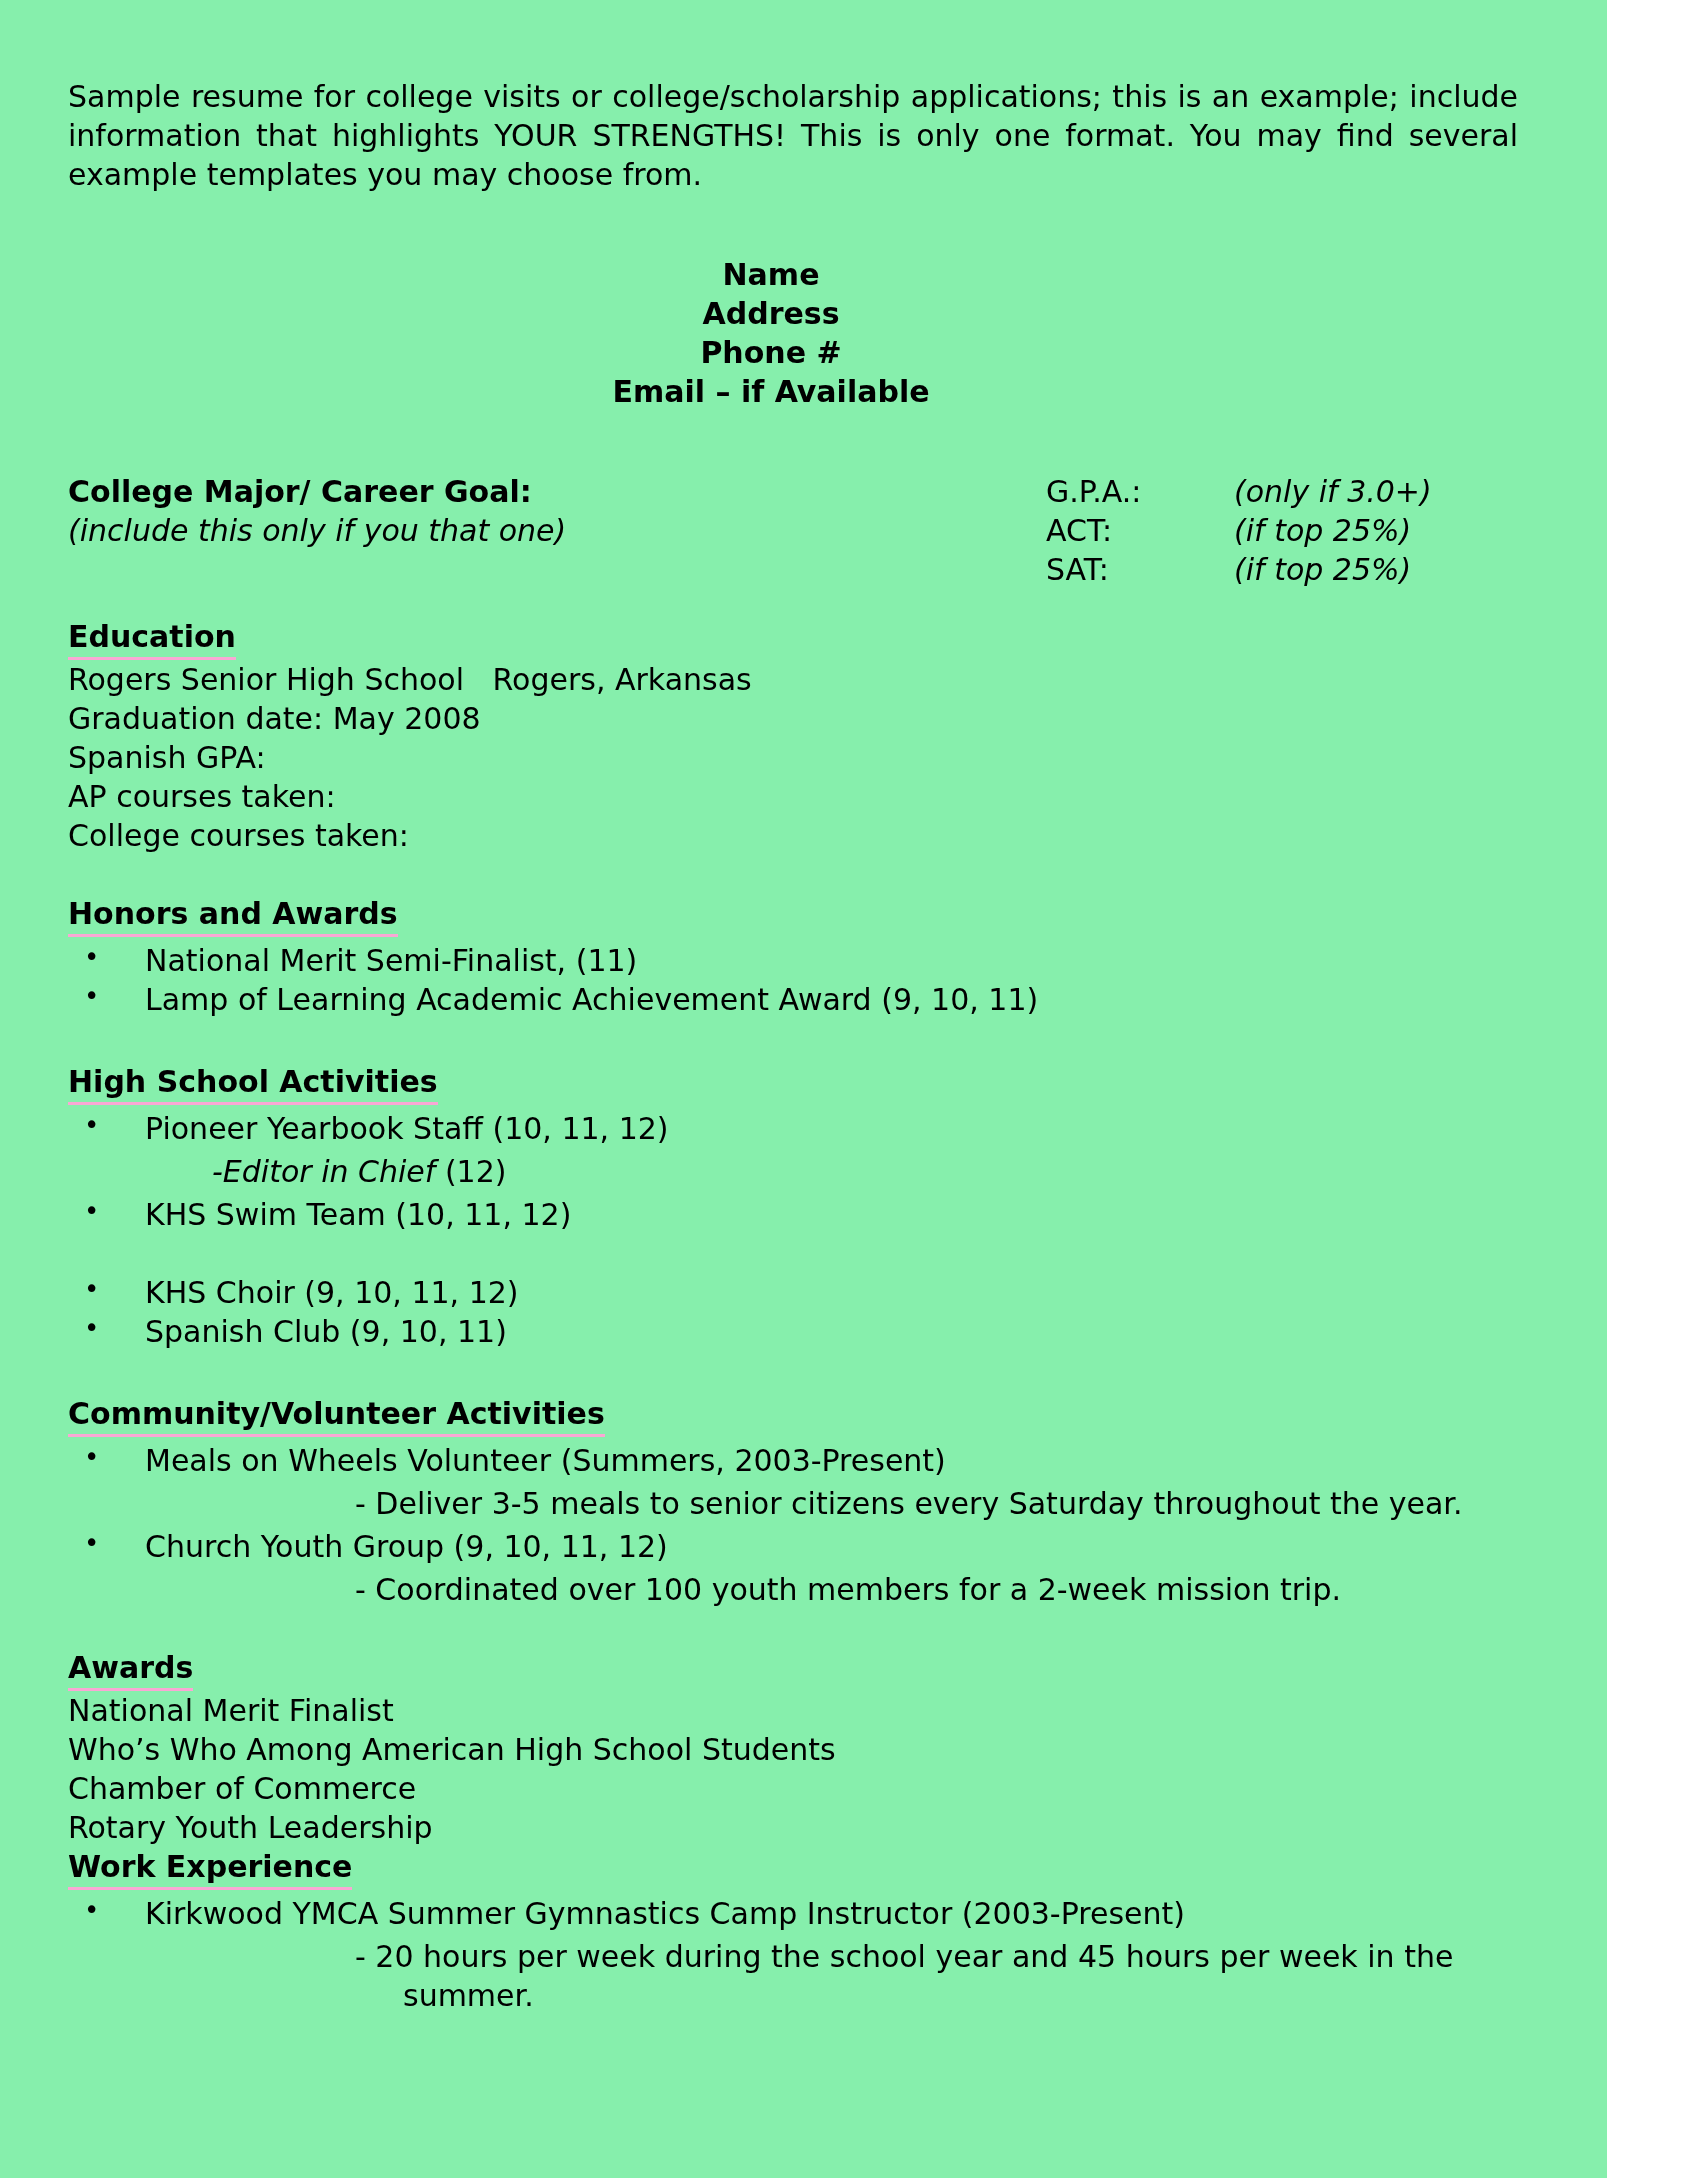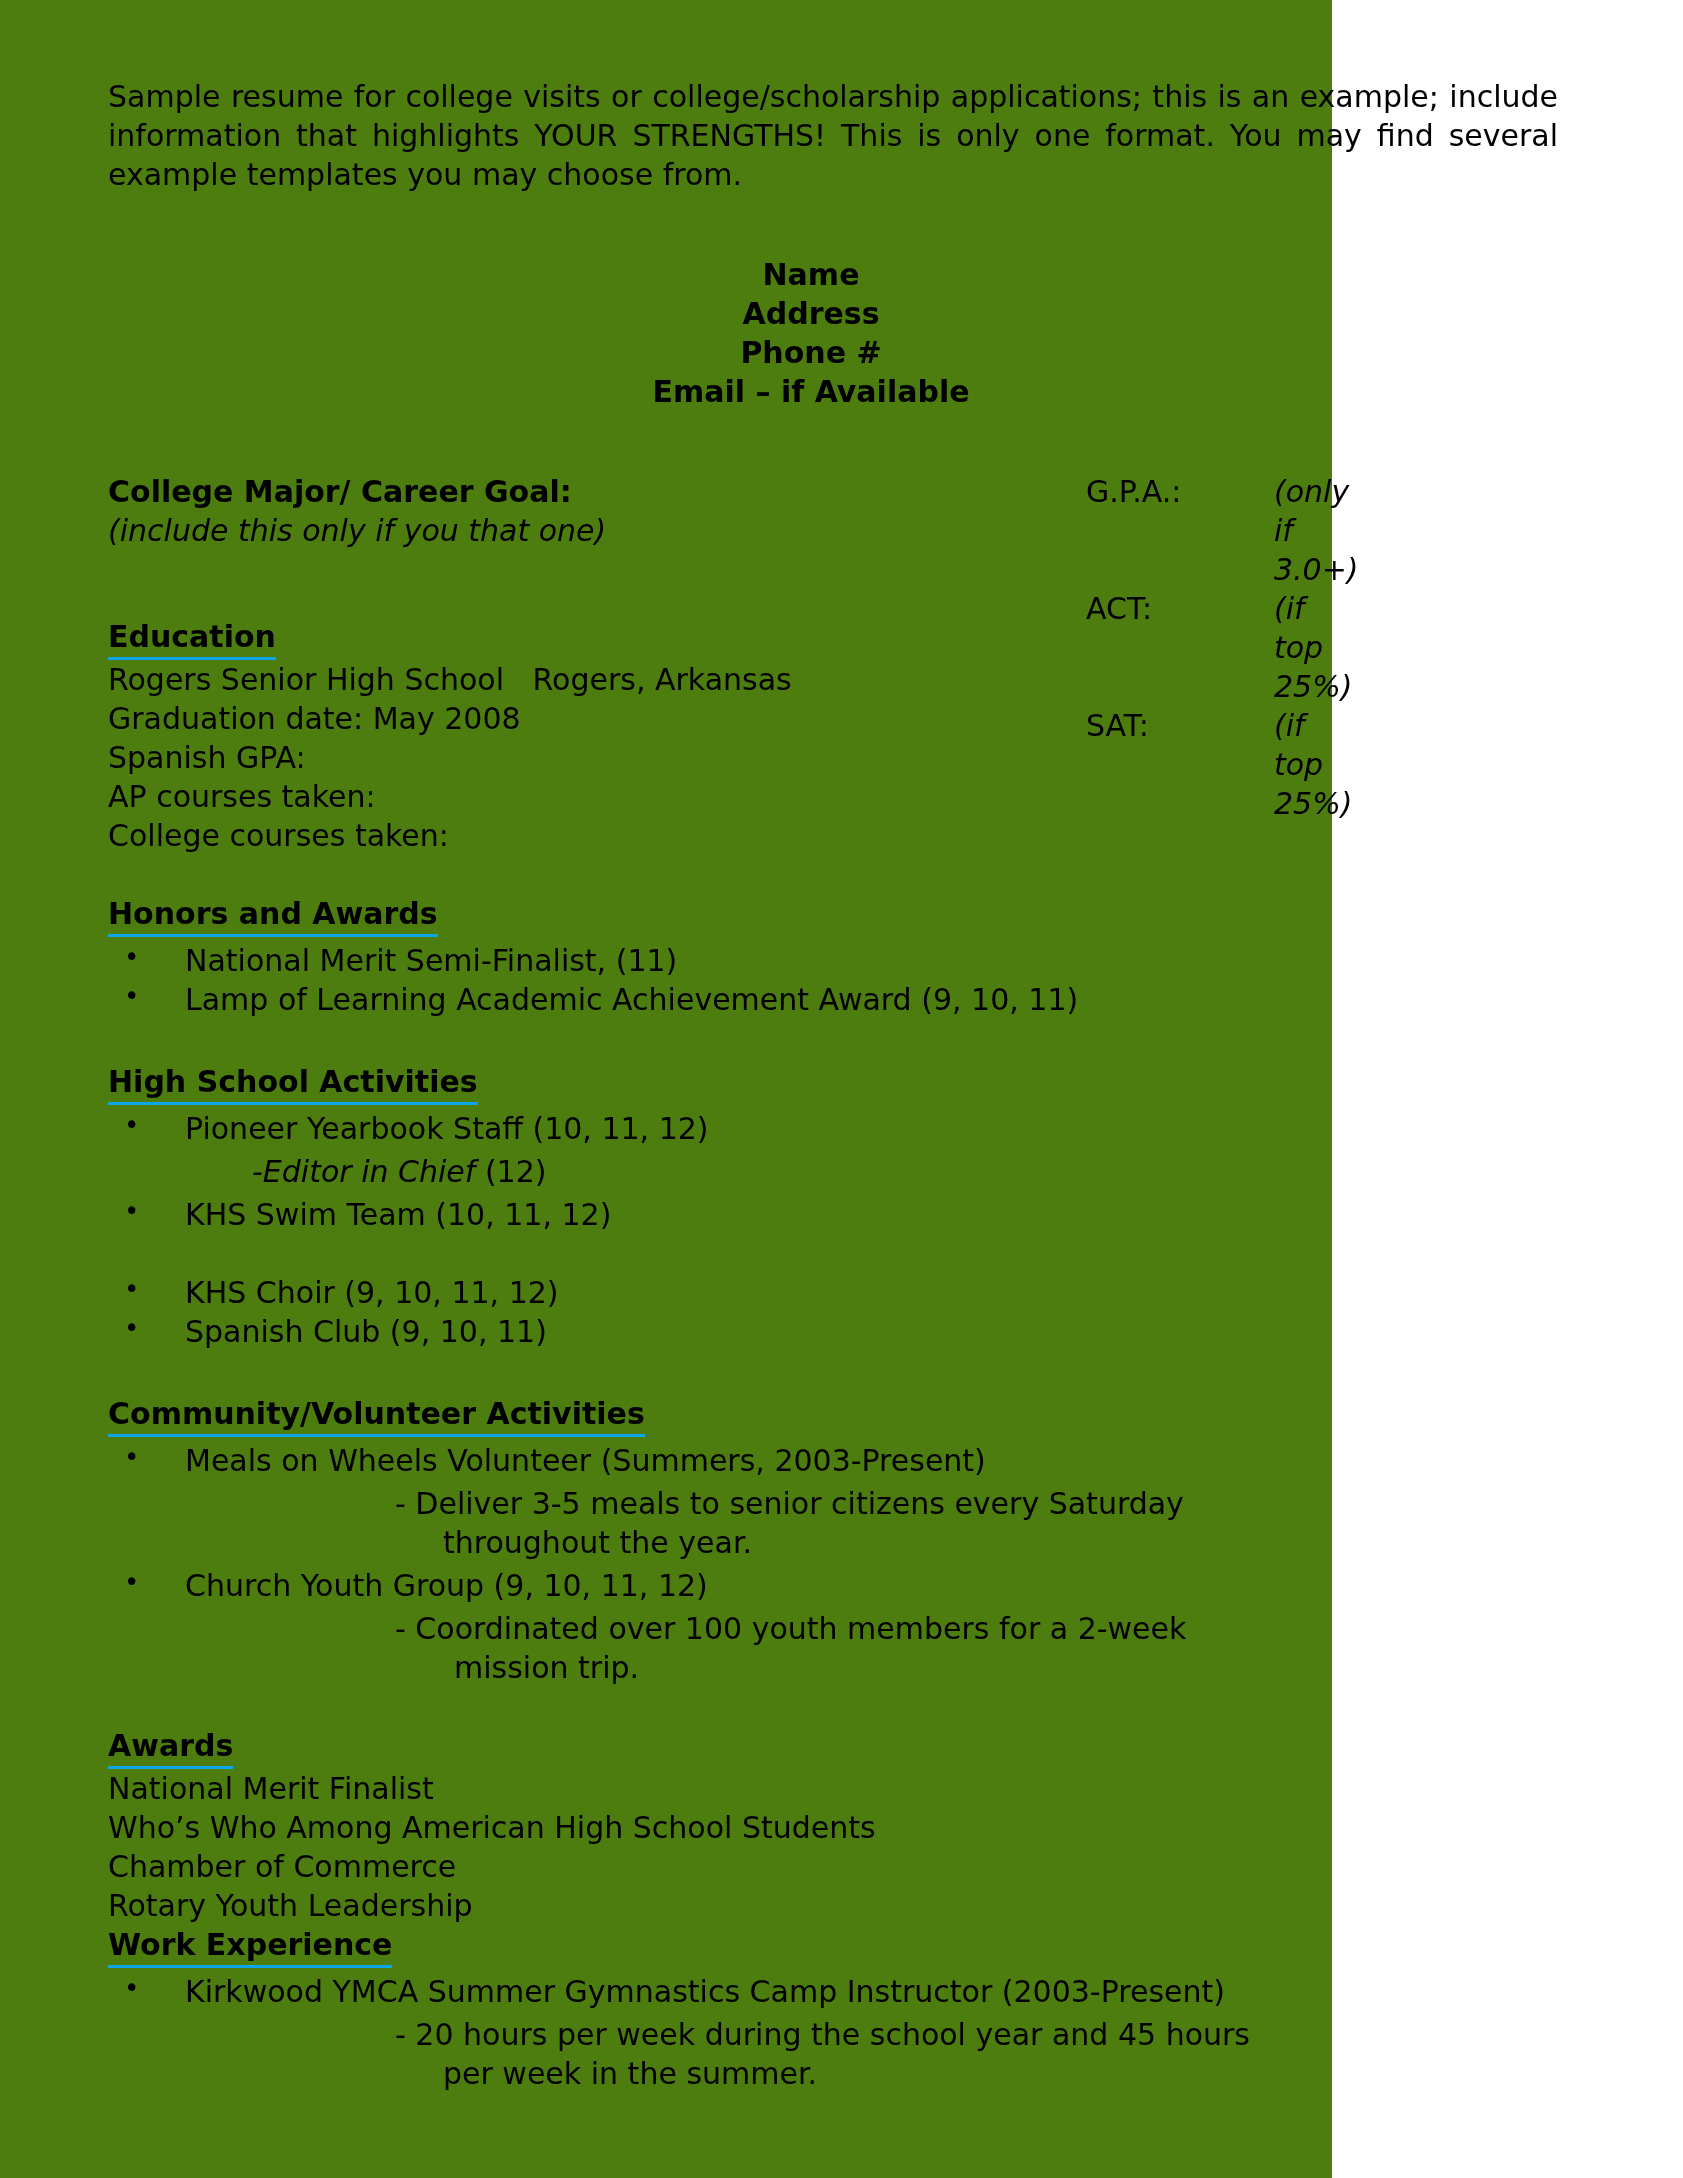--- a/index.html
+++ b/index.html
@@ -11,25 +11,25 @@
     width: 1683px;
     height: 2178px;
     font-family: "DejaVu Sans", sans-serif;
     color: #000000;
     position: relative;
     overflow: hidden;
   }
   .page {
     position: absolute;
     left: 0; top: 0;
-    width: 1332px;
+    width: 1607px;
     height: 2178px;
-    background: #4d7c0f;
+    background: #86efac;
     box-sizing: border-box;
-    padding: 77px 79px 0 108px;
+    padding: 77px 79px 0 68px;
   }
 
   .intro {
     font-size: 30px;
     line-height: 1.30;
     text-align: justify;
     width: 1450px;
     margin: 0 0 0 0;
   }
 
@@ -71,21 +71,21 @@
   .section { margin-top: 0; }
   .section-gap { height: 34px; }
 
   h2.heading {
     font-size: 30px;
     font-weight: bold;
     margin: 0;
     padding: 0;
     line-height: 1.30;
     display: inline-block;
-    border-bottom: 3px solid #0ea5e9;
+    border-bottom: 3px solid #f9a8d4;
     padding-bottom: 1px;
   }
   .heading-wrap { line-height: 1.30; }
 
   .plain-line {
     font-size: 30px;
     line-height: 1.30;
     white-space: pre;
   }
 

